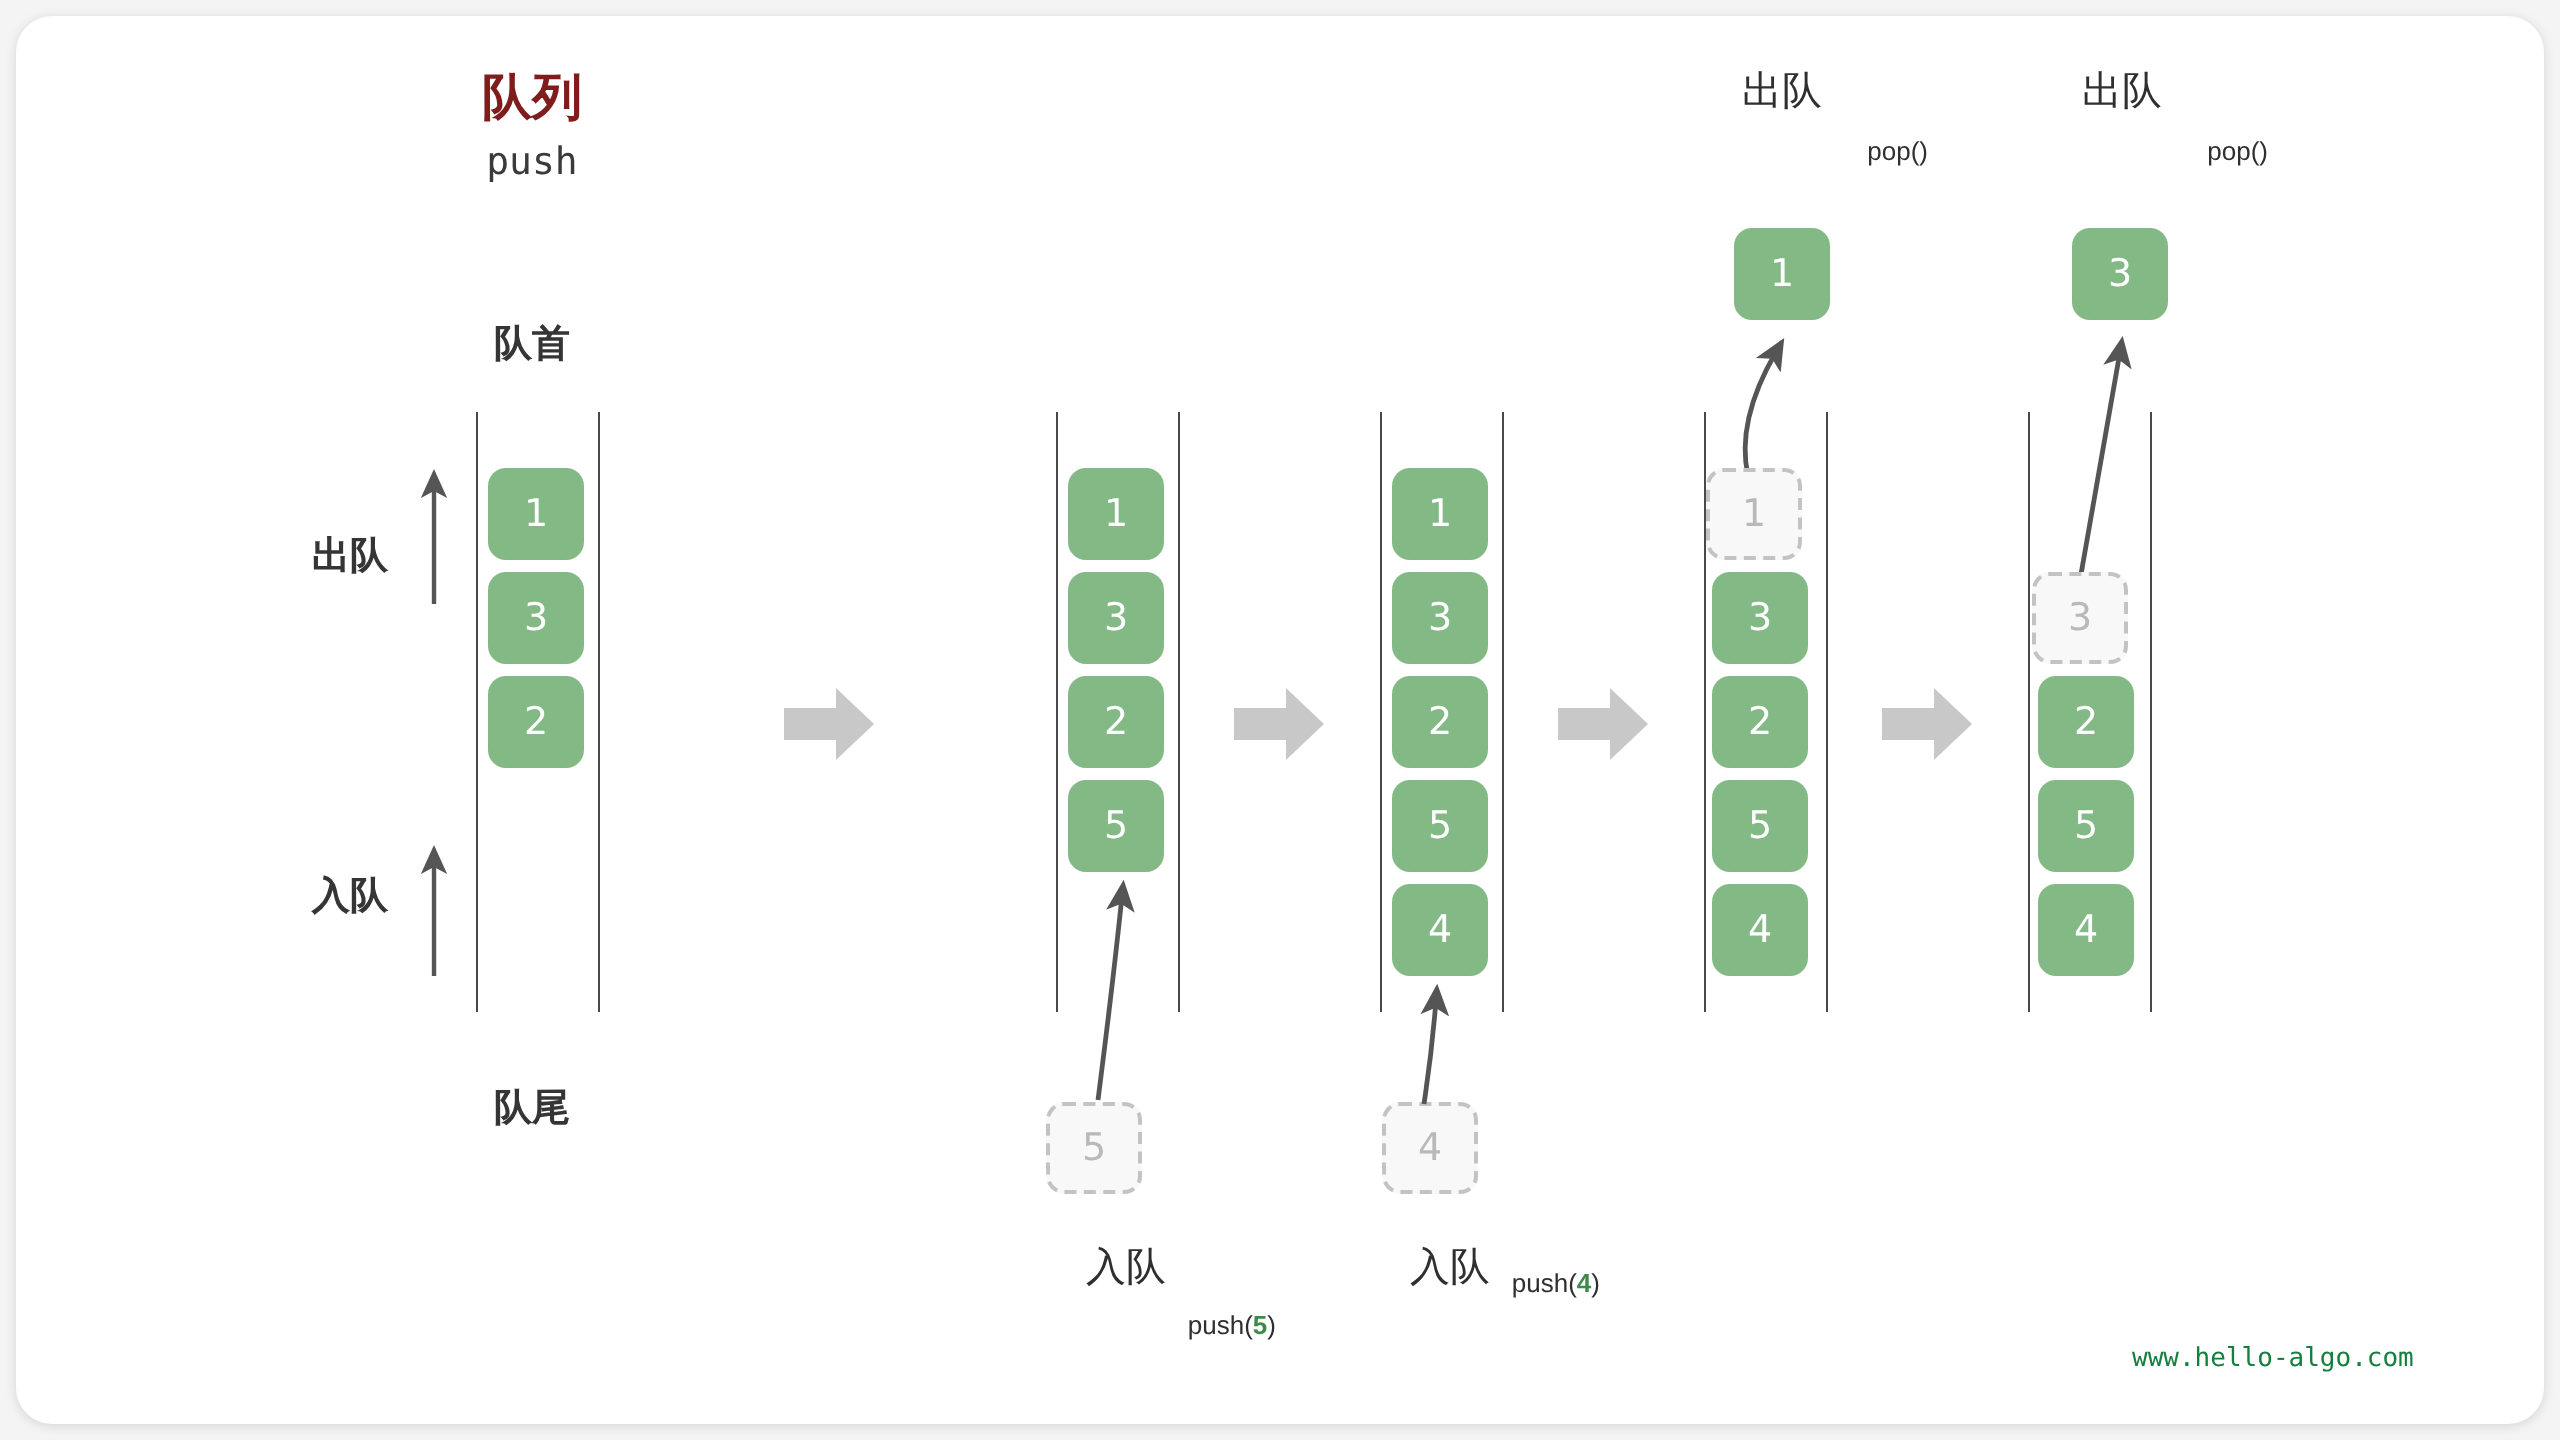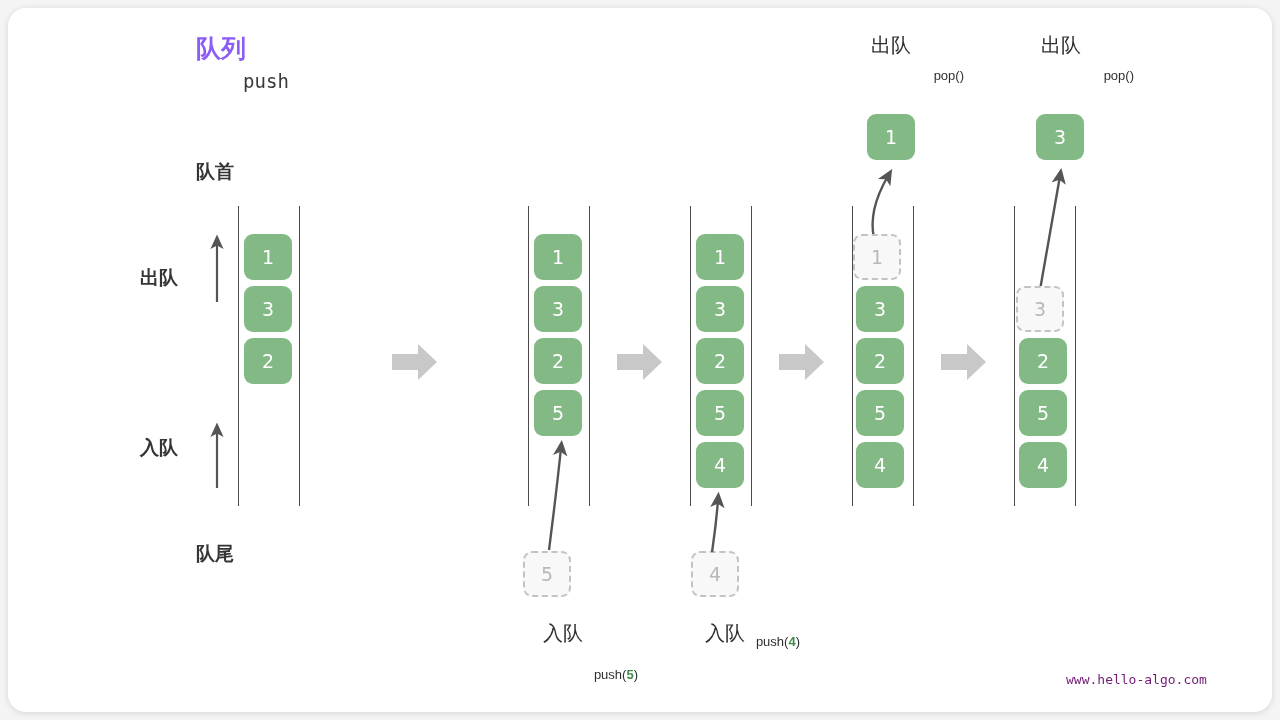--- a/index.html
+++ b/index.html
@@ -29,35 +29,37 @@
     border-radius: 18px;
     box-shadow: 0 1px 6px rgba(0,0,0,0.13);
   }
   .abs { position: absolute; }
 
   
   .title-cn {
     font-family: Liberation Serif, serif;
     font-weight: bold;
     font-size: 25px;
-    color: #8b5cf6;
+    color: #7f1d1d;
+    text-align: center;
     white-space: nowrap;
   }
   .title-en {
     font-family: "DejaVu Sans Mono", "Liberation Mono", monospace;
     font-size: 19px;
     color: #3a3a3a;
     text-align: center;
     white-space: nowrap;
   }
   .label-cn {
     font-family: "DejaVu Sans", "Liberation Sans", sans-serif;
     font-weight: bold;
     font-size: 19px;
     color: #353535;
+    text-align: center;
     white-space: nowrap;
   }
   .op-cn {
     font-family: "DejaVu Sans", "Liberation Sans", sans-serif;
     font-size: 20px;
     color: #2f2f2f;
     text-align: center;
     white-space: nowrap;
   }
   .op-code {
@@ -65,21 +67,21 @@
     font-size: 13px;
     color: #2f2f2f;
     text-align: right;
     white-space: nowrap;
   }
   .op-code .arg { color: #3f8a4a; font-weight: bold; }
 
   .watermark {
     font-family: "DejaVu Sans Mono", "Liberation Mono", monospace;
     font-size: 13px;
-    color: #701a75;
+    color: #15803d;
     white-space: nowrap;
   }
 
   
   .rail {
     position: absolute;
     width: 1px;
     background: #4a4a4a;
   }
   .cell {
@@ -159,21 +161,21 @@
     <div class="cell" style="left:534px; top:286px;">3</div>
     <div class="cell" style="left:534px; top:338px;">2</div>
     <div class="cell" style="left:534px; top:390px;">5</div>
 
     <div class="cell ghost" style="left:523px; top:551px;">5</div>
     <svg class="abs" style="left:520px; top:430px;" width="70" height="125">
       <path d="M29,120 C32,96 36,66 41,18" stroke="#555555" stroke-width="2.4" fill="none" marker-end="url(#tipDark)"></path>
     </svg>
 
     <div class="abs op-cn" style="left:488px; top:620px; width:150px;">入队</div>
-    <div class="abs op-code" style="left:488px; top:655px; width:150px;margin-top:12px;"><span>push(</span><span class="arg">5</span><span>)</span></div>
+    <div class="abs op-code" style="left:488px; top:655px; width:150px;"><span>push(</span><span class="arg">5</span><span>)</span></div>
   </div>
 
   <svg class="abs block-arrow" style="left:617px; top:342px;" viewBox="0 0 46 40">
     <path d="M0,12 L26,12 L26,2 L45,20 L26,38 L26,28 L0,28 Z" fill="#c8c8c8"></path>
   </svg>
 
   <div>
     <div class="rail" style="left:690px; top:206px; height:300px;"></div>
     <div class="rail" style="left:751px; top:206px; height:300px;"></div>
     <div class="cell" style="left:696px; top:234px;">1</div>

